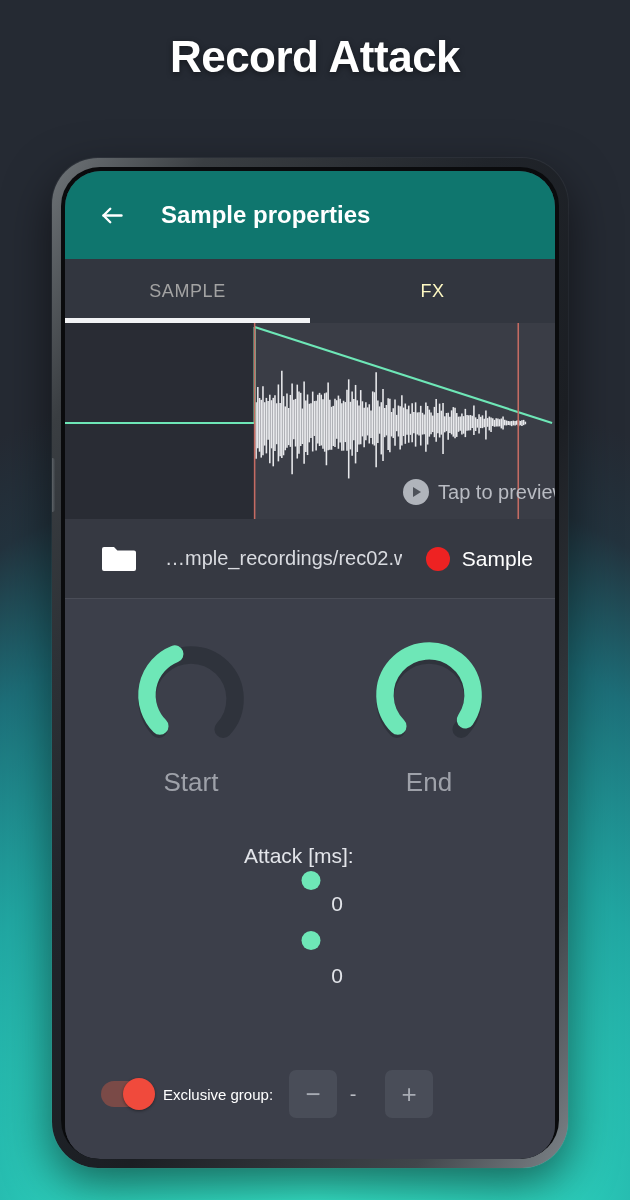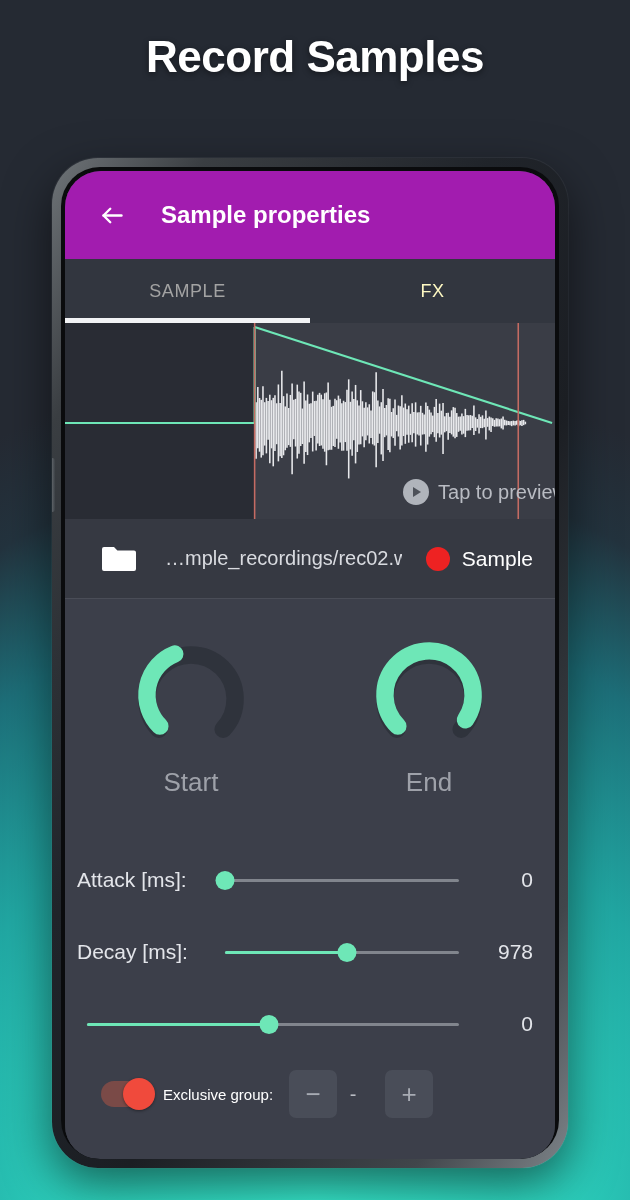--- a/index.html
+++ b/index.html
@@ -52,21 +52,21 @@
     position:absolute;
     left:-4px; top:300px;
     width:7px; height:54px;
     border-radius:3px;
     background:linear-gradient(90deg,#8c9296,#3b4045);
   }
 
   
   .appbar {
     height:88px;
-    background:#a21caf;
+    background:#0f766e;
     display:flex; align-items:center;
     padding:0 10px;
   }
   .back-icon { width:46px; height:46px; margin-left:14px; display:flex; align-items:center; justify-content:center; }
   .back-icon svg { width:27px; height:27px; }
   .appbar-title {
     color:#ffffff; font-size:24px; font-weight:bold;
     margin-left:26px;
   }
 
@@ -158,21 +158,22 @@
   .knob { width:116px; height:116px; margin:0 auto; display:block; }
   .knob-label {
     color:#9ea1a9; font-size:26px; margin-top:14px;
   }
 
   
   .sliders { margin-top:46px; padding:0 0 0 0; }
   .slider-row {
     display:flex; align-items:center;
     height:72px;
-    padding:0 22px 0 12px;
+    padding:0 22px 0 28px;
+    flex-direction:column;
   }
   .slider-label {
     color:#e3e5ea; font-size:21px;
     width:138px; text-align:left; flex:0 0 auto;
   }
   .slider-track-wrap {
     position:relative; flex:1 1 auto;
     height:30px; margin:0 14px 0 10px;
     display:flex; align-items:center;
   }
@@ -222,21 +223,21 @@
   .step-minus { margin-left:16px; }
   .step-plus { margin-left:16px; }
   .excl-value {
     color:#b9bcc3; font-size:20px;
     width:32px; text-align:center; flex:0 0 auto;
   }
 </style>
 </head>
 <body>
 
-<div class="page-title">Record Samples</div>
+<div class="page-title">Record Attack</div>
 
 <div class="phone">
   <div class="side-btn"></div>
   <div class="phone-inner">
     <div class="screen">
 
       <div class="appbar">
         <div class="back-icon">
           <svg viewBox="0 0 24 24" fill="none" stroke="#ffffff" stroke-width="2.1" stroke-linecap="round" stroke-linejoin="round">
             <line x1="20" y1="12" x2="4" y2="12"></line>
@@ -462,29 +463,20 @@
           <div class="slider-row">
             <div class="slider-label">Attack [ms]:</div>
             <div class="slider-track-wrap">
               <div class="track-bg"></div>
               <div class="track-fill" style="width: 0%;"></div>
               <div class="thumb" style="left: 0%;"></div>
             </div>
             <div class="slider-value">0</div>
           </div>
 
-          <div class="slider-row">
-            <div class="slider-label">Decay [ms]:</div>
-            <div class="slider-track-wrap">
-              <div class="track-bg"></div>
-              <div class="track-fill" style="width: 52%;"></div>
-              <div class="thumb" style="left: 52%;"></div>
-            </div>
-            <div class="slider-value">978</div>
-          </div>
 
           <div class="slider-row">
             <div class="slider-track-wrap">
               <div class="track-bg"></div>
               <div class="track-fill" style="width: 49%;"></div>
               <div class="thumb" style="left: 49%;"></div>
             </div>
             <div class="slider-value">0</div>
           </div>
 

